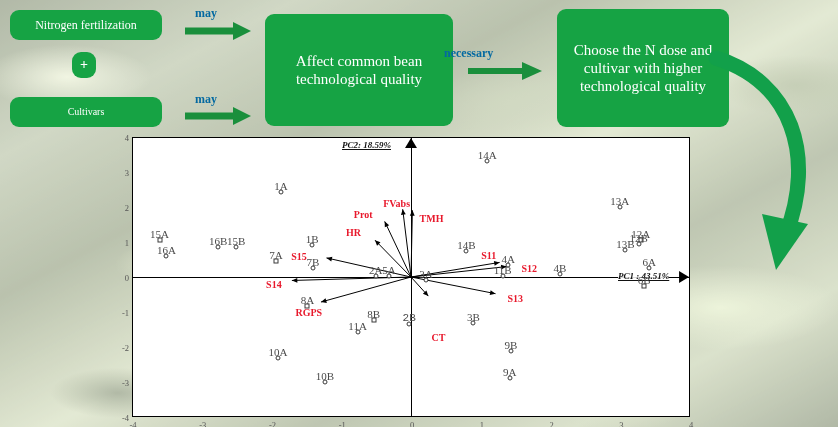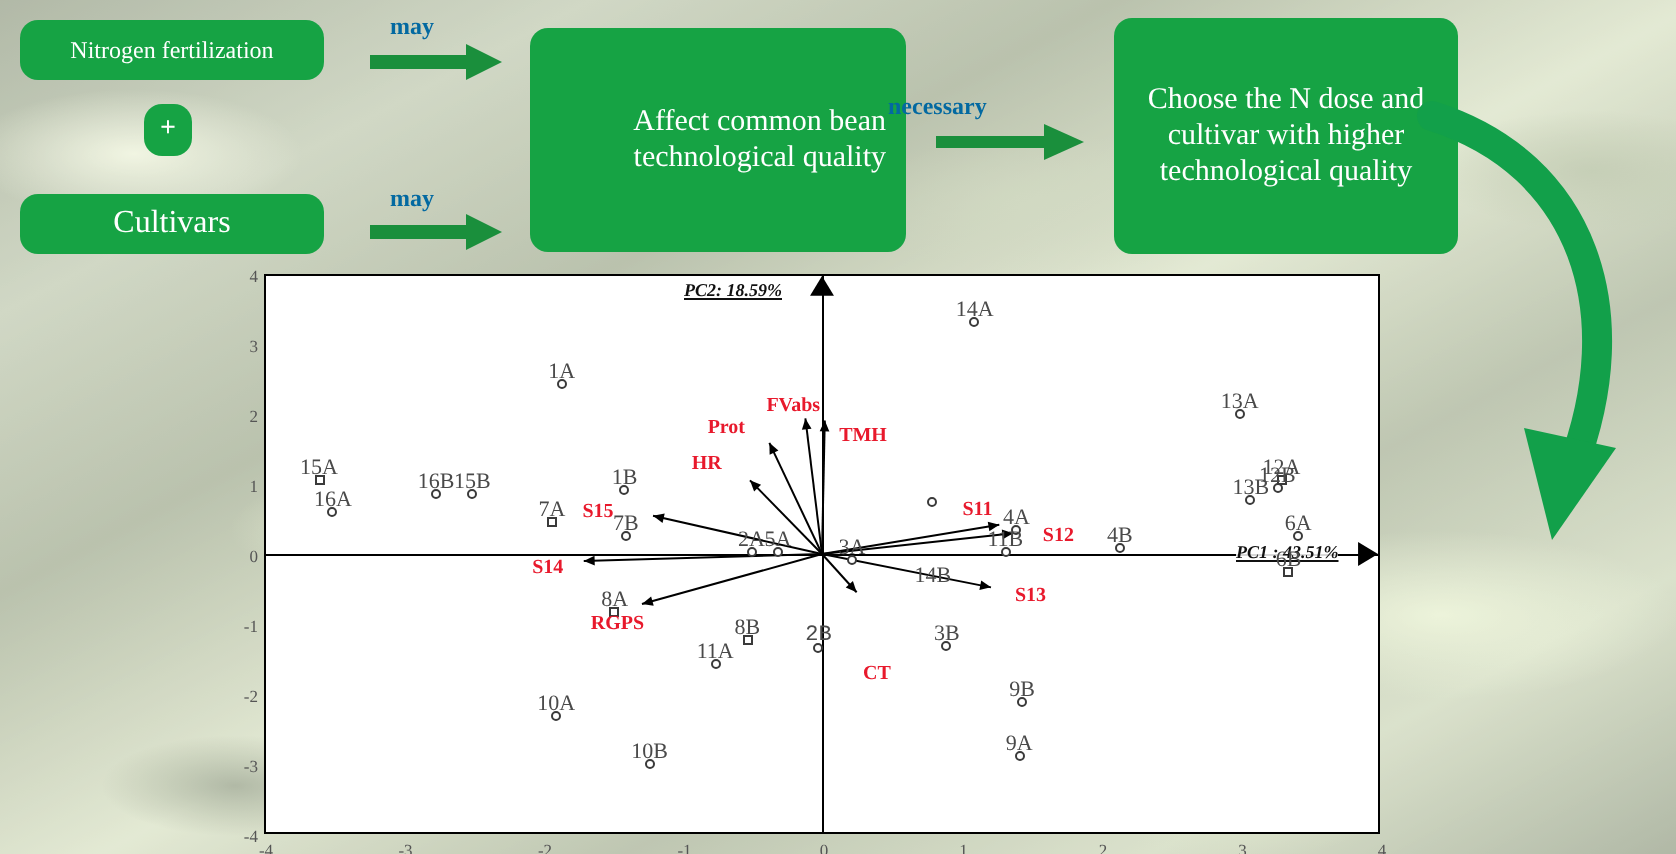--- a/index.html
+++ b/index.html
@@ -60,25 +60,25 @@
 <div id="bgveil"></div>
 
 <div class="gbox" style="left:10px;top:10px;width:152px;height:30px;font-size:12px;">
   <span>Nitrogen fertilization</span>
 </div>
 
 <div class="gbox" style="left:72px;top:52px;width:24px;height:26px;font-size:14px;font-weight:bold;">
   <span>+</span>
 </div>
 
-<div class="gbox" style="left:10px;top:97px;width:152px;height:30px;font-size:16px;">
+<div class="gbox" style="left:10px;top:97px;width:152px;height:30px;font-size:10px;">
   <span>Cultivars</span>
 </div>
 
-<div class="gbox" style="left:265px;top:14px;width:188px;height:112px;font-size:15px;padding:0 10px;box-sizing:border-box;text-align:right;">
+<div class="gbox" style="left:265px;top:14px;width:188px;height:112px;font-size:15px;padding:0 10px;box-sizing:border-box;">
   <span>Affect common bean technological  quality</span>
 </div>
 
 <div class="gbox" style="left:557px;top:9px;width:172px;height:118px;font-size:15px;padding:0 8px;box-sizing:border-box;">
   <span>Choose the N dose and cultivar with higher technological quality</span>
 </div>
 
 <span class="arrowword" style="left:195px;top:6px;">may</span>
 <span class="arrowword" style="left:195px;top:92px;">may</span>
 <span class="arrowword" style="left:444px;top:46px;">necessary</span>
@@ -169,21 +169,21 @@
         <div class="ptlab" style="left: 224.595px; top: 182.25px;">11A</div>
         <div class="pt circ" style="left: 276.21px; top: 186.2px;"></div>
         <div class="ptlab" style="left: 276.21px; top: 174.2px; font-family: Liberation Mono, monospace;">2B</div>
         <div class="pt circ" style="left: 145.08px; top: 219.8px;"></div>
         <div class="ptlab" style="left: 145.08px; top: 207.8px;">10A</div>
         <div class="pt circ" style="left: 191.812px; top: 244.3px;"></div>
         <div class="ptlab" style="left: 191.812px; top: 232.3px;">10B</div>
         <div class="pt circ" style="left: 354.33px; top: 23.1px;"></div>
         <div class="ptlab" style="left: 354.33px; top: 11.1px;">14A</div>
         <div class="pt circ" style="left: 333.405px; top: 112.7px;"></div>
-        <div class="ptlab" style="left: 333.405px; top: 100.7px; margin-top: 43px;">14B</div>
+        <div class="ptlab" style="left: 333.405px; top: 100.7px;">14B</div>
         <div class="pt circ" style="left: 375.255px; top: 127.4px;"></div>
         <div class="ptlab" style="left: 375.255px; top: 115.4px;">4A</div>
         <div class="pt circ" style="left: 369.675px; top: 138.25px;"></div>
         <div class="ptlab" style="left: 369.675px; top: 126.25px;">11B</div>
         <div class="pt circ" style="left: 426.87px; top: 135.8px;"></div>
         <div class="ptlab" style="left: 426.87px; top: 123.8px;">4B</div>
         <div class="pt circ" style="left: 486.855px; top: 69.3px;"></div>
         <div class="ptlab" style="left: 486.855px; top: 57.3px;">13A</div>
         <div class="pt" style="left: 507.78px; top: 102.2px;"></div>
         <div class="ptlab" style="left: 507.78px; top: 90.2px;">12A</div>

